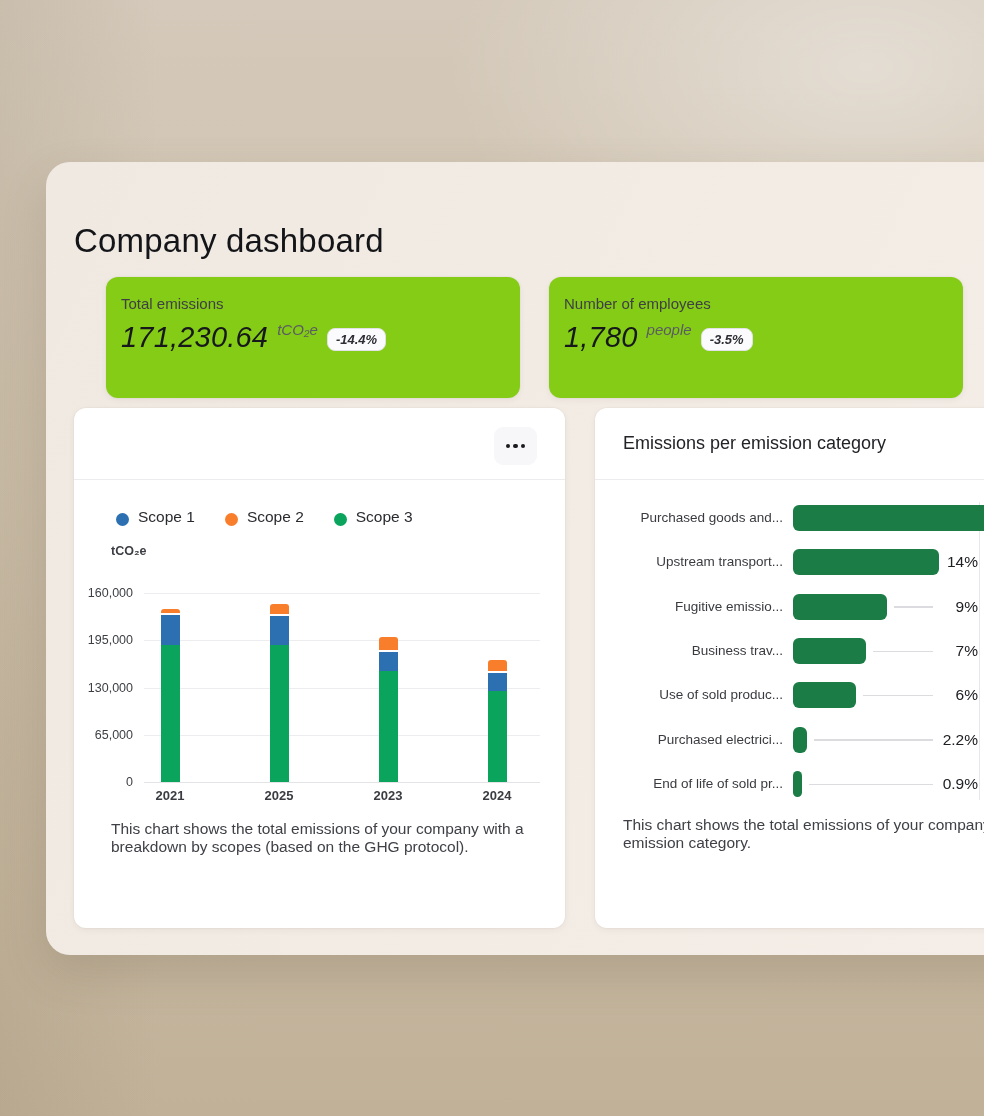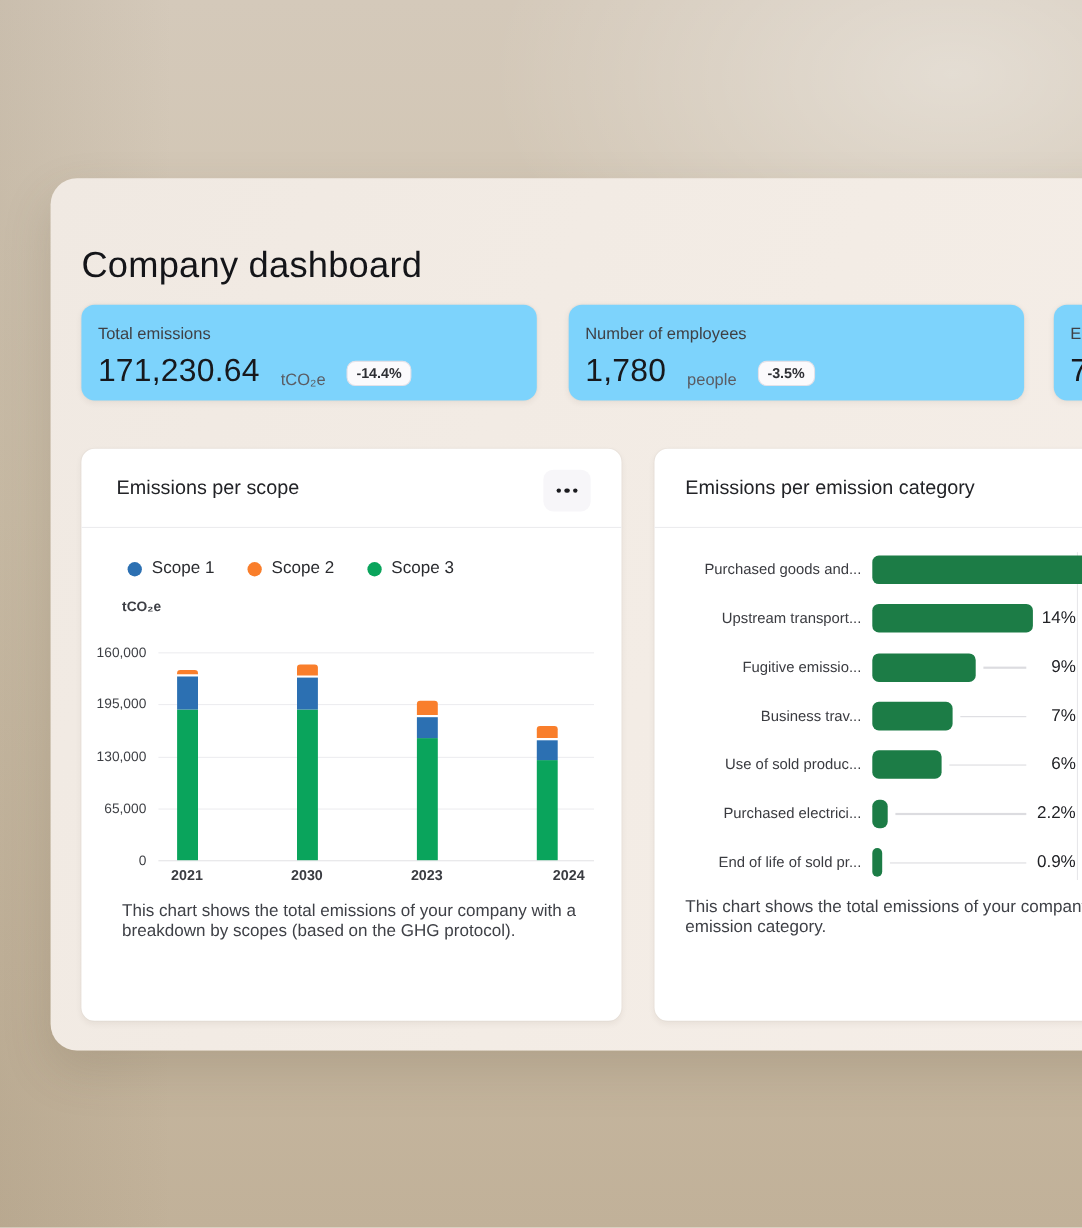--- a/index.html
+++ b/index.html
@@ -19,25 +19,25 @@
   }
   .page-title{
     position:absolute;left:74px;top:196px;font-size:33px;line-height:46px;
     color:#141519;font-weight:400;letter-spacing:0.2px;
   }
   .title-underline{
     position:absolute;left:79px;top:247px;width:86px;height:4px;
     background:rgba(255,255,255,0.5);border-radius:2px;
   }
   .kpi-card{
-    position:absolute;top:277px;height:87px;width:414px;border-radius:12px;
-    background:#7dd3fc;box-shadow:0 2px 6px rgba(50,38,24,0.06),0 0 0 1px rgba(0,0,0,0.02);
+    position:absolute;top:277px;height:121px;width:414px;border-radius:12px;
+    background:#84cc16;box-shadow:0 2px 6px rgba(50,38,24,0.06),0 0 0 1px rgba(0,0,0,0.02);margin-left:32px;
   }
   .kpi-label{position:absolute;left:15px;top:18px;font-size:15px;color:#3f4045;}
-  .kpi-row{position:absolute;left:15px;top:44px;display:flex;align-items:flex-end;gap:19px;white-space:nowrap;}
+  .kpi-row{position:absolute;left:15px;top:44px;display:flex;align-items:flex-start;gap:9px;white-space:nowrap;font-style:italic;}
   .kpi-value{font-size:29px;color:#17181c;letter-spacing:0.2px;}
   .kpi-unit{font-size:15px;color:#5a5c63;}
   .kpi-unit:empty{display:none;}
   .kpi-badge{
     align-self:center;margin-top:3px;font-size:13px;font-weight:700;color:#2e2f34;
     background:#fbfafc;border:1px solid #e3e1e8;border-radius:8px;padding:3px 8px;
   }
   .kpi-badge:empty{display:none;}
   .chart-card{
     position:absolute;top:408px;height:520px;width:491px;border-radius:12px;
@@ -45,21 +45,21 @@
   }
   .card-header{position:absolute;left:0;top:0;width:100%;height:71px;}
   .card-title{position:absolute;left:32px;top:0;height:71px;display:flex;align-items:center;font-size:18px;color:#222327;}
   .card-divider{position:absolute;left:0;top:71px;width:100%;height:1px;background:#ececee;}
   .menu-btn{
     position:absolute;left:420px;top:19px;width:43px;height:38px;border-radius:9px;
     background:#f7f6f9;display:flex;align-items:center;justify-content:center;gap:3px;cursor:pointer;
   }
   .menu-dot{width:4.5px;height:4.5px;border-radius:50%;background:#1b1b1f;}
   .legend{position:absolute;left:42px;top:100px;display:flex;gap:30px;align-items:center;}
-  .legend-item{display:flex;align-items:center;gap:9px;font-size:15.5px;color:#2a2b2f;}
+  .legend-item{display:flex;align-items:flex-end;gap:9px;font-size:15.5px;color:#2a2b2f;}
   .legend-dot{width:13px;height:13px;border-radius:50%;}
   .axis-title{position:absolute;left:37px;top:136px;font-size:12.5px;font-weight:700;color:#3c3e44;}
   .plot{position:absolute;left:70px;top:185px;width:396px;height:189px;}
   .gridline{position:absolute;left:0;width:100%;height:1px;background:#ededf0;}
   .ytick{position:absolute;left:0;width:59px;text-align:right;font-size:12.5px;color:#3d3f44;height:18px;line-height:18px;}
   .xtick{position:absolute;width:60px;text-align:center;top:380px;font-size:13px;font-weight:700;color:#3a3c41;}
   .bar-col{position:absolute;bottom:0;width:19px;}
   .bar-seg{position:absolute;left:0;width:100%;}
   .chart-desc{position:absolute;left:37px;top:412px;width:428px;font-size:15.5px;line-height:18px;color:#3f4147;}
   .cat-row-label{position:absolute;left:0;width:188px;font-size:13.5px;color:#3a3b40;text-align:right;line-height:26px;white-space:nowrap;}
@@ -97,21 +97,20 @@
 <div class="kpi-card" style="left:958px">
   <div class="kpi-label">Em</div>
   <div class="kpi-row">
     <span class="kpi-value">7</span>
 
   </div>
 </div>
 
 <div class="chart-card" style="left:74px">
   <div class="card-header">
-    <div class="card-title">Emissions per scope</div>
     <div class="menu-btn">
       <span class="menu-dot"></span>
       <span class="menu-dot"></span>
       <span class="menu-dot"></span>
     </div>
   </div>
   <div class="card-divider"></div>
   <div class="legend" id="scope-legend">
       <div class="legend-item">
         <span class="legend-dot" style="background: rgb(44, 112, 178);"></span>
@@ -156,23 +155,23 @@
         <div class="bar-seg" style="bottom: 131.573px; height: 13.2654px; background: rgb(249, 126, 43); border-radius: 3px 3px 0px 0px;"></div>
       </div>
       <div class="bar-col" style="left: 343.5px; height: 124.449px;">
         <div class="bar-seg" style="bottom: 0px; height: 91.0835px; background: rgb(10, 164, 92);"></div>
         <div class="bar-seg" style="bottom: 91.0835px; height: 17.845px; background: rgb(44, 112, 178);"></div>
         <div class="bar-seg" style="bottom: 110.928px; height: 11.5208px; background: rgb(249, 126, 43); border-radius: 3px 3px 0px 0px;"></div>
       </div>
     </div>
   <div id="scope-xticks">
       <div class="xtick" style="left: 66px;">2021</div>
-      <div class="xtick" style="left: 175px;">2030</div>
+      <div class="xtick" style="left: 175px;">2025</div>
       <div class="xtick" style="left: 284px;">2023</div>
-      <div class="xtick" style="left: 413px;">2024</div>
+      <div class="xtick" style="left: 393px;">2024</div>
     </div>
   <div class="chart-desc">This chart shows the total emissions of your company with a breakdown by scopes (based on the GHG protocol).</div>
 </div>
 
 <div class="chart-card" style="left:595px">
   <div class="card-header">
     <div class="card-title" style="left:28px">Emissions per emission category</div>
   </div>
   <div class="card-divider"></div>
   <div class="cat-vline"></div>

